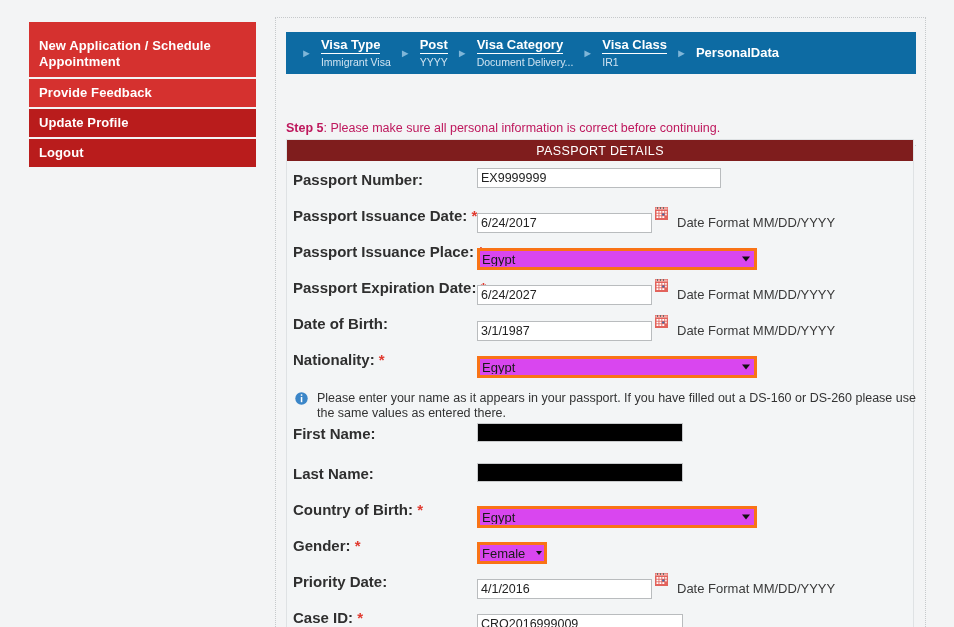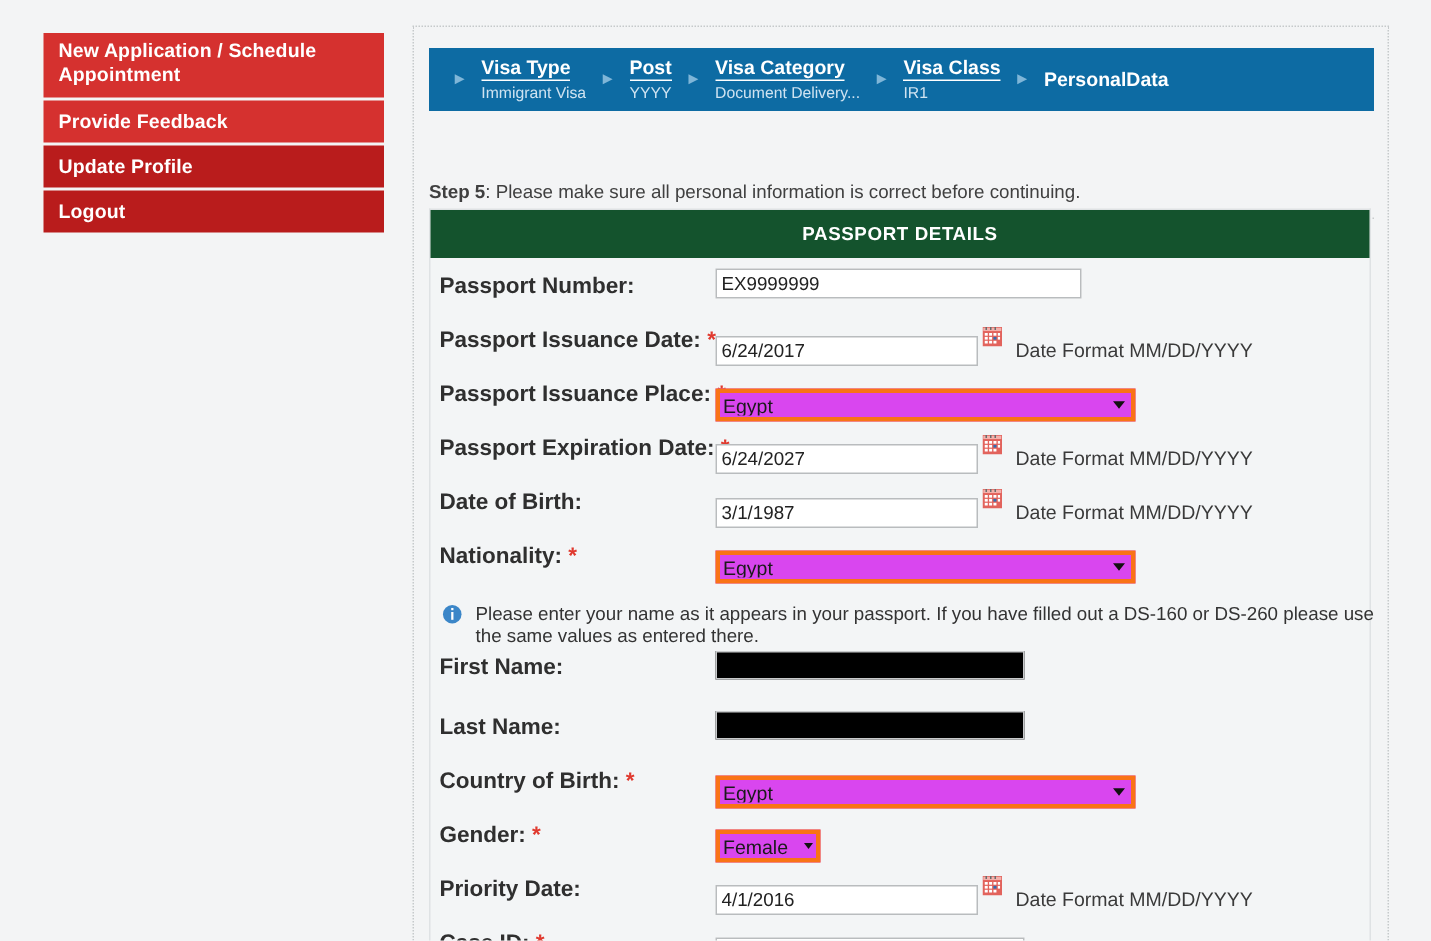--- a/index.html
+++ b/index.html
@@ -34,21 +34,21 @@
     font-weight: bold;
     font-size: 13px;
     line-height: 16px;
     padding: 6px 0 6px 10px;
     margin-bottom: 2px;
     cursor: pointer;
     letter-spacing: .1px;
   }
   .nav-item.red { background: #d5312f; }
   .nav-item.blue { background: #b91c1c; }
-  .nav-item.tall { padding-top: 4px; padding-bottom: 7px; }
+  .nav-item.tall { padding-top: 16px; padding-bottom: 7px; }
 
   
   .main-panel {
     position: absolute;
     left: 275px;
     top: 17px;
     width: 651px;
     height: 614px;
     background: #f3f4f5;
     border: 1px dotted #c6c9cb;
@@ -102,21 +102,21 @@
   .crumb.active {
     cursor: default;
   }
 
   
   .step-text {
     position: absolute;
     left: 10px;
     top: 103px;
     font-size: 12.5px;
-    color: #404040;
+    color: #be185d;
     white-space: nowrap;
   }
   .step-text b { font-weight: bold; }
 
   .divider {
     position: absolute;
     left: 10px;
     top: 127px;
     width: 630px;
     border-top: 1px dotted #c9cccd;
@@ -128,24 +128,24 @@
     left: 10px;
     top: 121px;
     width: 628px;
     height: 492px;
     background: #f3f5f6;
     border: 1px solid #dfe2e4;
     border-bottom: none;
     box-sizing: border-box;
   }
   .section-header {
-    height: 32px;
-    background: #14532d;
+    height: 21px;
+    background: #7f1d1d;
     color: #ffffff;
-    font-weight: bold;
+    font-weight: normal;
     font-size: 12.5px;
     letter-spacing: .4px;
     display: flex;
     align-items: center;
     justify-content: center;
     margin: 0;
   }
 
   .form-rows {
     padding: 10px 0 0 0;

